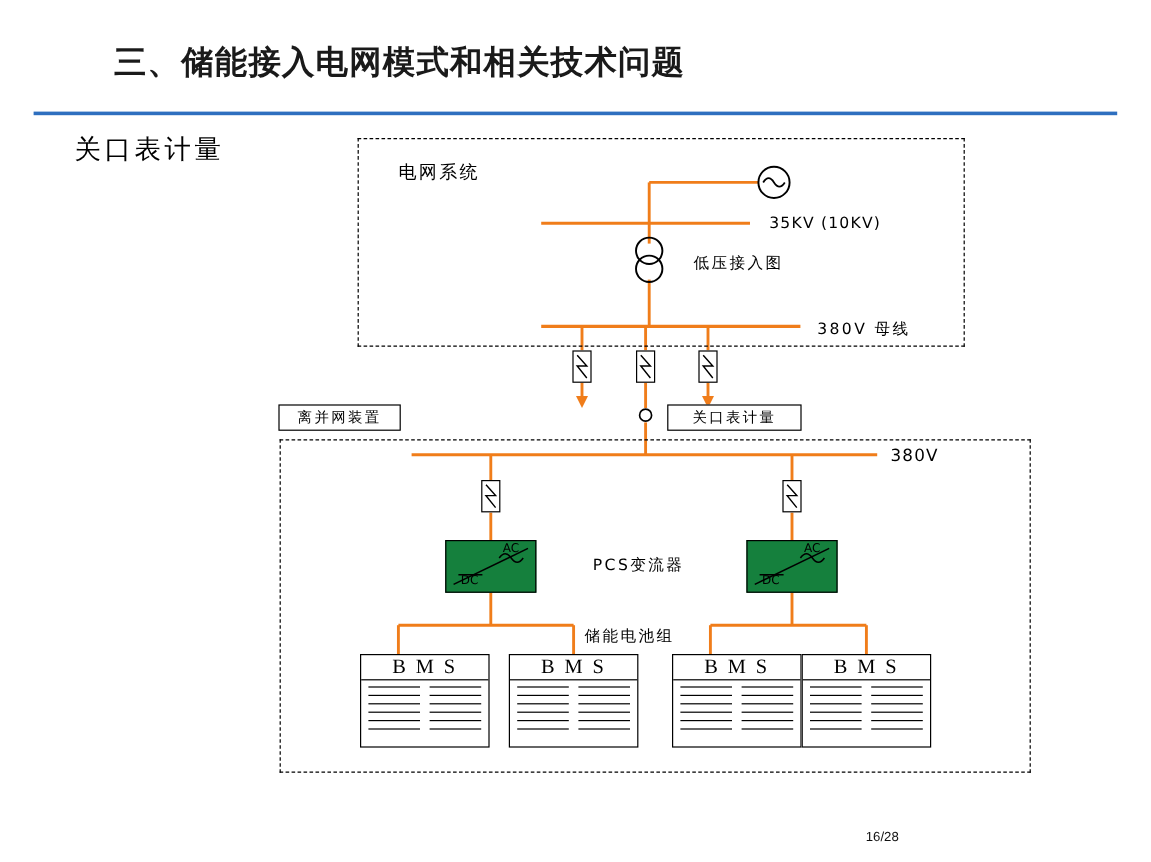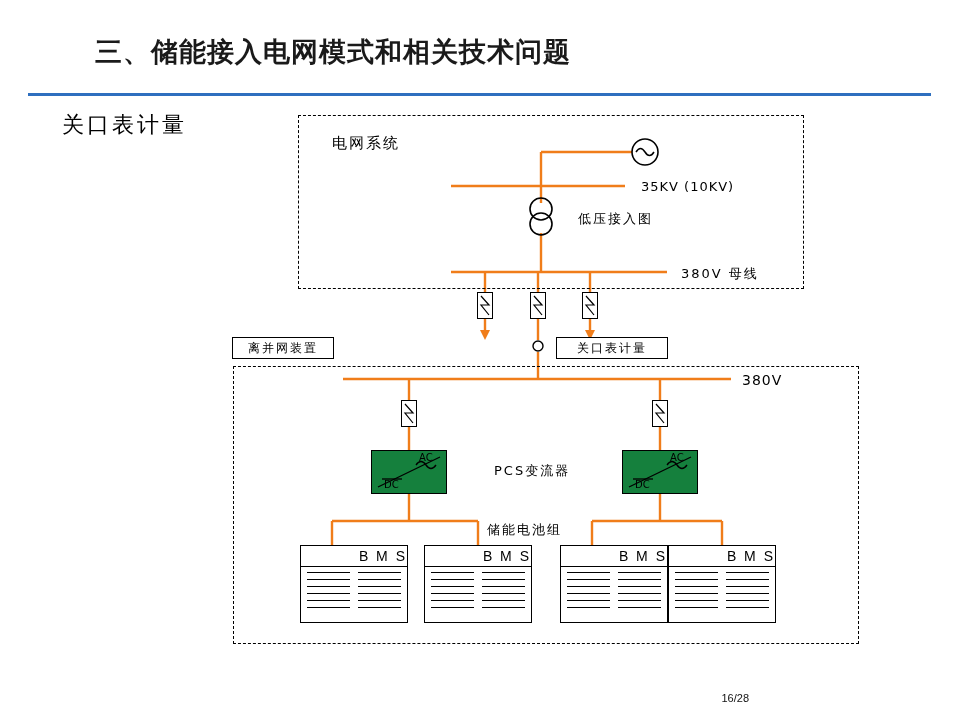--- a/index.html
+++ b/index.html
@@ -97,24 +97,24 @@
   
   .bms {
     position: absolute;
     border: 1.4px solid #000;
     background: #fff;
     box-sizing: border-box;
   }
   .bms-head {
     height: 20px;
     border-bottom: 1.4px solid #000;
-    text-align: right;
-    font-size: 14px;
+    text-align: center;
+    font-size: 17px;
     letter-spacing: 2px;
-    font-family: Liberation Sans, sans-serif;
+    font-family: Liberation Serif, serif;
     line-height: 20px;
     color: #000;
   }
   .bms-body {
     position: relative;
     height: 58px;
   }
   .bms-col {
     position: absolute;
     top: 5px;

